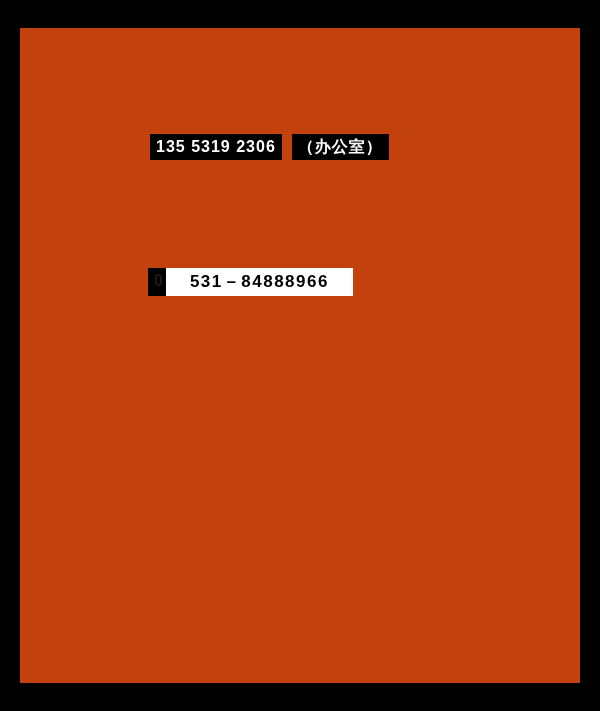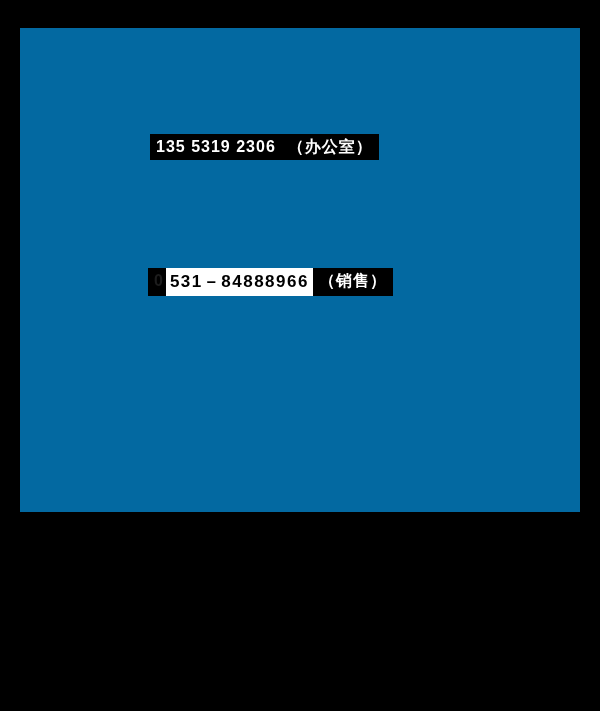--- a/index.html
+++ b/index.html
@@ -15,22 +15,22 @@
     position: relative;
     width: 600px;
     height: 711px;
     background: #000000;
   }
   .panel {
     position: absolute;
     left: 20px;
     top: 28px;
     width: 560px;
-    height: 484px;
-    background: #0369a1;
+    height: 655px;
+    background: #c2410c;
   }
   .line {
     position: absolute;
     display: flex;
     align-items: stretch;
     white-space: nowrap;
     font-weight: bold;
   }
   .chip {
     display: inline-block;
@@ -46,25 +46,25 @@
     color: #1d1d1d; 
     padding-right: 2px;
   }
   .selection {
     display: inline-block;
     background: #ffffff;
     color: #000000;
     font-size: 17px;
     font-weight: bold;
     letter-spacing: 1.5px;
-    padding: 4px 4px;
+    padding: 4px 24px;
     line-height: 1.15;
   }
   .line-office { left: 130px; top: 106px; }
-  .line-office .chip + .chip { margin-left: 0; }
+  .line-office .chip + .chip { margin-left: 10px; }
   .line-sales  { left: 128px; top: 240px; }
   .line-email  { left: 128px; top: 380px; }
   .line-addr   { left: 130px; top: 527px; }
   .plain-text {
     color: #ffffff;
     font-size: 17px;
     font-weight: bold;
     letter-spacing: 1.5px;
     text-shadow: 1px 1px 0 #000000, -1px 1px 0 #000000, 1px -1px 0 #000000, 2px 2px 2px #000000;
     line-height: 1.2;
@@ -77,19 +77,18 @@
   <div class="panel">
 
     <div class="line line-office">
       <span class="chip">135 5319 2306</span>
       <span class="chip">（办公室）</span>
     </div>
 
     <div class="line line-sales">
       <span class="chip dim-prefix">0</span>
       <span class="selection">531－84888966</span>
-      <span class="chip">（销售）</span>
     </div>
 
 
 
   </div>
 </div>
 
 </body></html>

